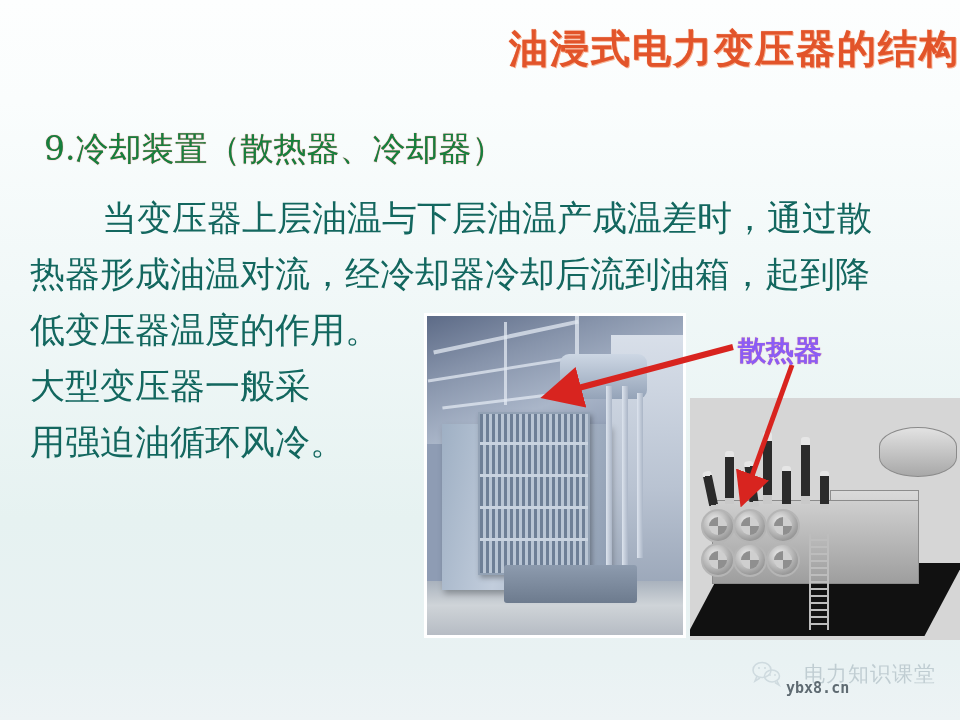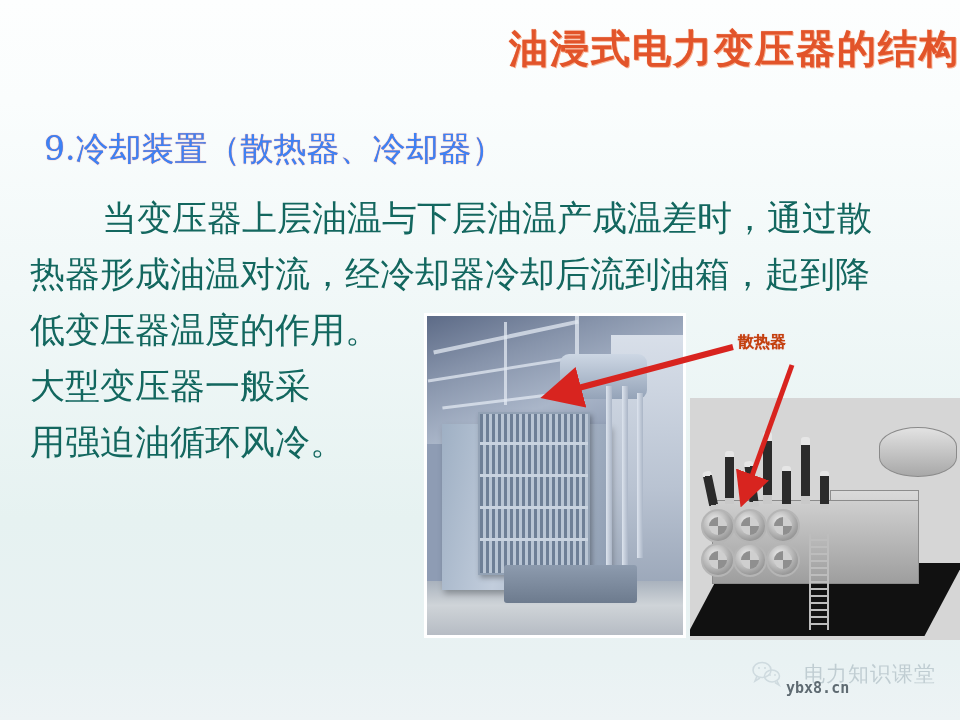--- a/index.html
+++ b/index.html
@@ -19,21 +19,21 @@
     font-weight:bold;font-size:39px;letter-spacing:2px;
     color:#e2542a;
     text-shadow:0 0 1px #f08a60, 1px 1px 0 #f7b79c;
     white-space:nowrap;
   }
 
   
   .section-head{
     position:absolute;top:127px;left:44px;
     font-family:"DejaVu Serif","Liberation Serif",serif;
-    font-size:33px;color:#3b82f6;
+    font-size:33px;color:#15803d;
     text-shadow:0 0 1px #d9555a;
     white-space:nowrap;
   }
 
   
   .body-text{
     position:absolute;top:190px;left:30px;width:900px;
     font-family:"DejaVu Serif","Liberation Serif",serif;
     color:#13675f;
     font-size:35px;line-height:56px;
@@ -92,21 +92,21 @@
     background:linear-gradient(180deg,#e6e6e6 0 12%,#2b2b2b 12% 88%,#c9c9c9 88% 100%);
     border-radius:3px 3px 0 0;}
   .pr-ladder{position:absolute;left:44%;top:56%;width:16px;height:40%;
     background:repeating-linear-gradient(180deg,transparent 0 5px,#bdbdbd 5px 7px);
     border-left:2px solid #bdbdbd;border-right:2px solid #bdbdbd;}
 
   
   .annot-label{
     position:absolute;left:738px;top:332px;
     font-family:Liberation Mono, monospace;
-    font-size:16px;font-weight:bold;color:#c2410c;
+    font-size:28px;font-weight:bold;color:#8b5cf6;
     text-shadow:0 0 1px #e06a6e;white-space:nowrap;
   }
   .annot-svg{position:absolute;left:0;top:0;width:960px;height:720px;pointer-events:none;}
 
   
   .watermark{
     position:absolute;left:752px;top:660px;
     display:flex;align-items:center;gap:22px;opacity:.55;
   }
   .wm-text{

